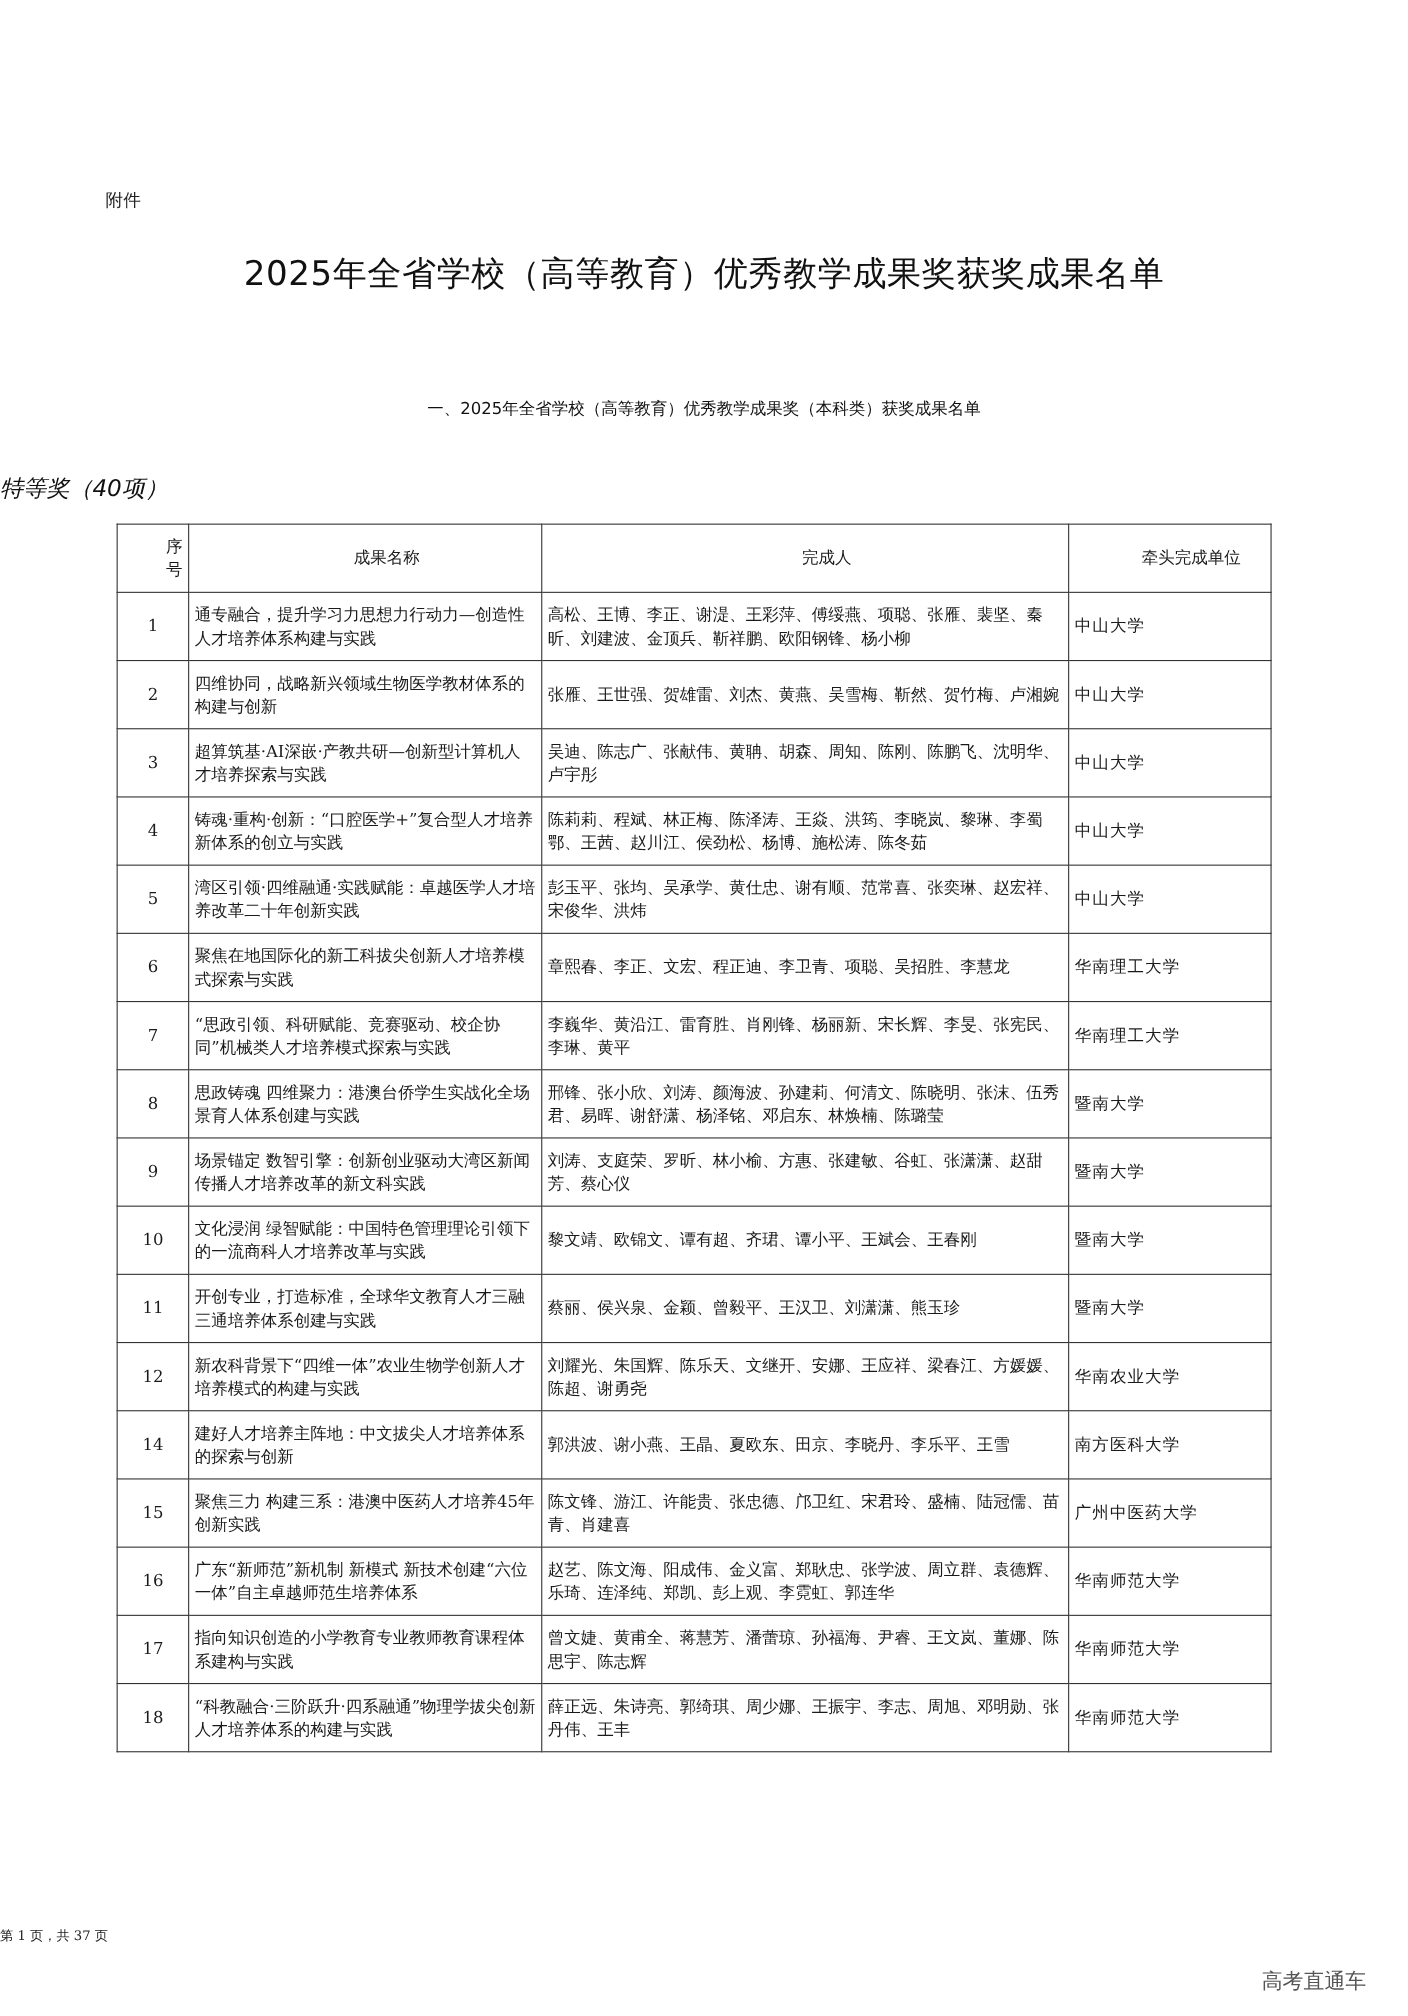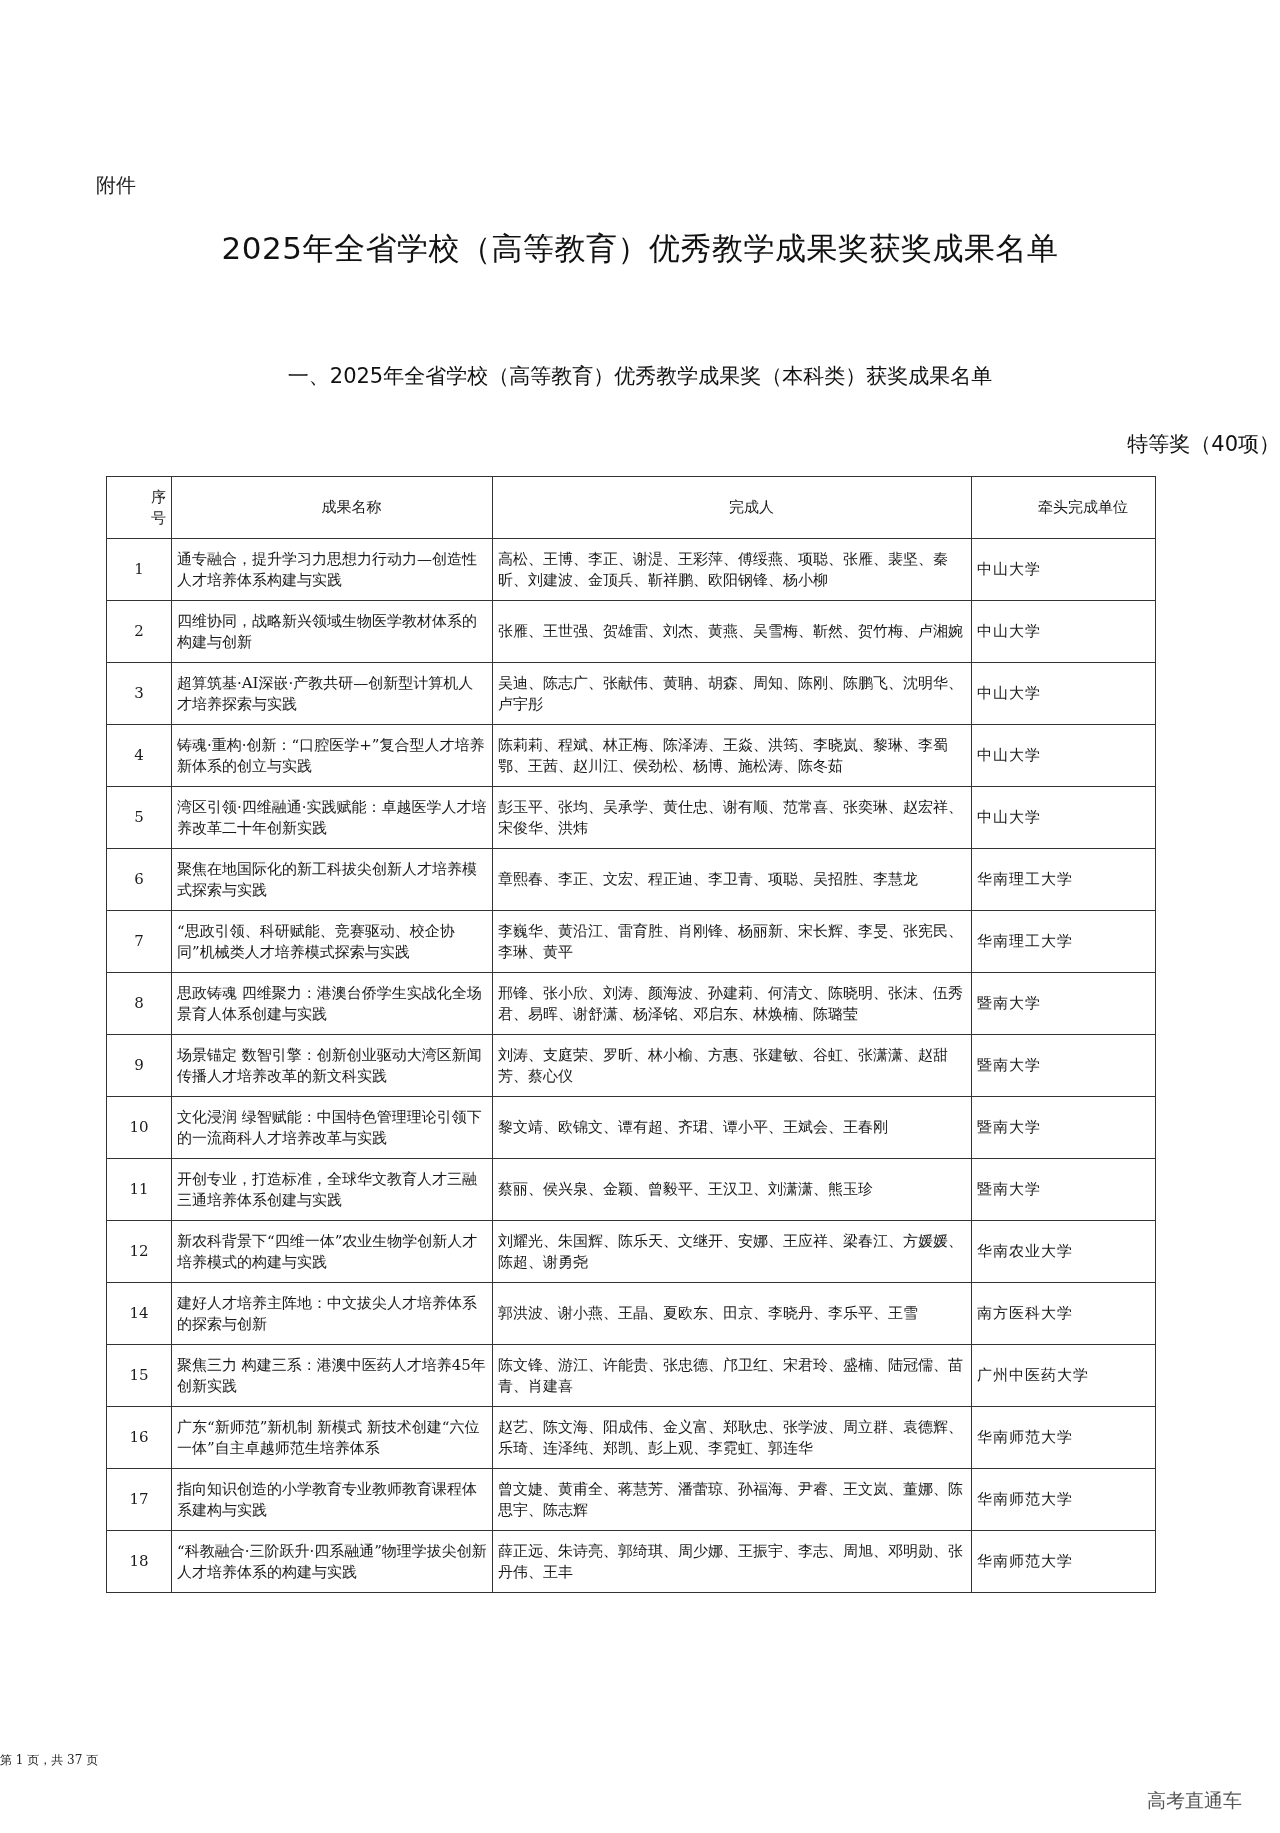--- a/index.html
+++ b/index.html
@@ -4,36 +4,36 @@
 <style>
   html, body { margin: 0; padding: 0; background: #ffffff; }
   body {
     width: 1280px; height: 1833px; position: relative; overflow: hidden;
     font-family: "DejaVu Serif", "Liberation Serif", serif;
     color: #1a1a1a;
   }
   .attach-label {
     position: absolute; left: 96px; top: 172px;
     font-family: "DejaVu Sans", "Liberation Sans", sans-serif;
-    font-size: 20px; color: #222;
+    font-size: 16px; color: #222;
   }
   .main-title {
     position: absolute; left: 0; width: 1280px; top: 228px; text-align: center;
     font-family: "DejaVu Sans", "Liberation Sans", sans-serif;
     font-size: 31px; letter-spacing: 0.5px; color: #111;
   }
   .section-title {
     position: absolute; left: 0; width: 1280px; top: 362px; text-align: center;
     font-family: "DejaVu Sans", "Liberation Sans", sans-serif;
-    font-size: 21px; color: #111;
+    font-size: 15px; color: #111;
   }
   .award-level {
-    position: absolute; left: 0; width: 1280px; top: 430px; text-align: right;
+    position: absolute; left: 0; width: 1280px; top: 430px; text-align: left;
     font-family: "DejaVu Sans", "Liberation Sans", sans-serif;
-    font-size: 21px; color: #111;
+    font-size: 21px; color: #111; font-style: italic;
   }
   table.awards {
     position: absolute; left: 106px; top: 476px;
     width: 1050px; border-collapse: collapse;
     font-size: 15px; line-height: 21px;
   }
   table.awards th, table.awards td {
     border: 1.5px solid #333;
     padding: 3px 5px;
     vertical-align: middle;

